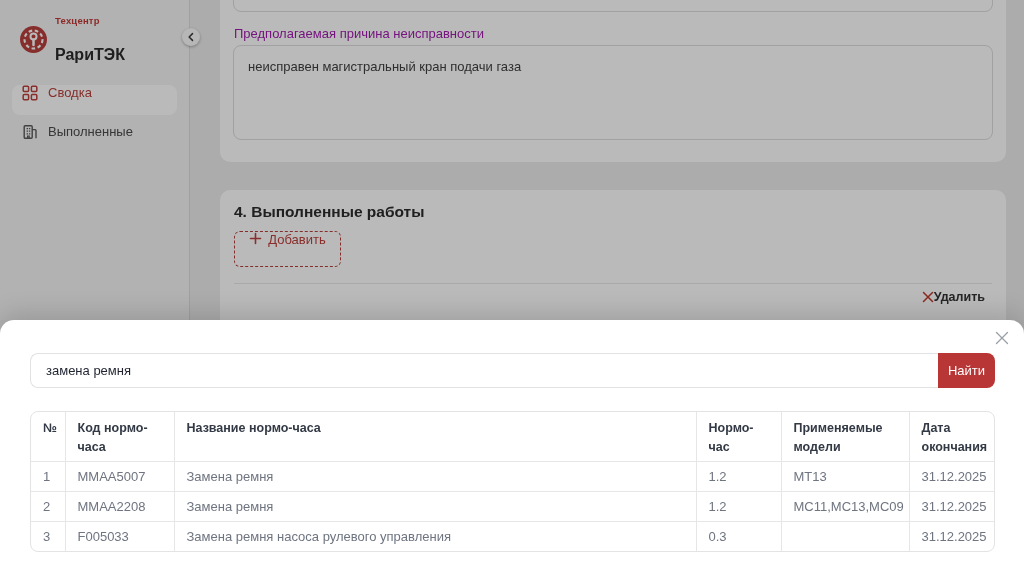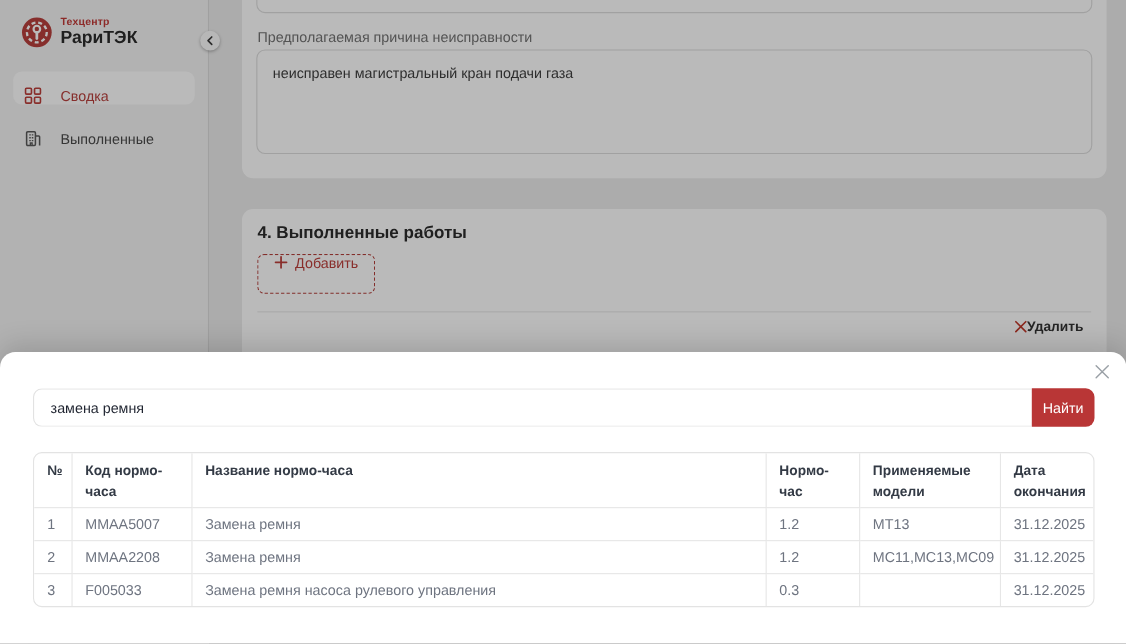--- a/index.html
+++ b/index.html
@@ -5,38 +5,38 @@
   * { margin:0; padding:0; box-sizing:border-box; }
   html,body { width:1024px; height:585px; }
   body {
     position:relative; overflow:hidden; background:#ececec;
     font-family:"Liberation Sans","DejaVu Sans",sans-serif;
   }
   
   .sidebar { position:absolute; left:0; top:0; bottom:0; width:190px;
     background:#f5f5f5; border-right:1px solid #dcdcdc; z-index:1; }
   .logo-row { display:flex; align-items:center; gap:7px; padding:15px 0 0 19px; }
-  .logo-text { display:flex; flex-direction:column; }
+  .logo-text { display:flex; flex-direction:column;gap:20px; }
   .logo-top { font-size:9.5px; font-weight:700; color:#c13a38; letter-spacing:.2px; }
   .logo-name { font-size:16px; font-weight:700; color:#2b2b2b; line-height:1.15; }
   .collapse-btn { position:absolute; left:182px; top:28px; width:18px; height:18px;
     border-radius:50%; background:#fbfbfb; box-shadow:0 1px 3px rgba(0,0,0,.3);
     display:flex; align-items:center; justify-content:center; z-index:6; cursor:pointer; }
   .menu { margin-top:21px; padding:0 12px; }
-  .menu-item { display:flex; align-items:flex-end; gap:17px; height:30px; padding:0 10px;
+  .menu-item { display:flex; align-items:flex-start; gap:10px; height:30px; padding:0 10px;
     border-radius:8px; font-size:13px; color:#4a4a4a; margin-bottom:9px; cursor:pointer; }
   .menu-item.active { background:#ffffff; color:#b8403d; font-weight:500; }
   .menu-item .mi-icon { display:flex; align-items:center; }
   
   .main { position:absolute; left:190px; right:0; top:0; bottom:0; z-index:1; }
   .card { position:absolute; background:#ffffff; border-radius:10px; }
   .card1 { left:30px; width:786px; top:-58px; height:220px; }
   .partial-input { position:absolute; left:13px; right:13px; top:-28px; height:98px;
     border:1px solid #dddddd; border-radius:8px; }
-  .cause-label { position:absolute; left:14px; top:84px; font-size:13px; color:#737373; }
+  .cause-label { position:absolute; left:14px; top:84px; font-size:13px; color:#a21caf; }
   .cause-box { position:absolute; left:13px; right:13px; top:103px; height:95px;
     border:1px solid #dddddd; border-radius:8px; font-size:13px; color:#404040;
     padding:12px 14px; line-height:1.4; }
   .card2 { left:30px; width:786px; top:190px; height:215px; }
   .sec-title { position:absolute; left:14px; top:13px; font-size:15.5px; font-weight:700; color:#2c2c2c; }
   .add-btn { position:absolute; left:14px; top:41px; width:107px; height:36px;
     border:1.5px dashed #b4403c; border-radius:6px; background:transparent; cursor:pointer;
     color:#bc403c; display:flex; align-items:flex-start; justify-content:center; gap:6px;
     font-size:13px; font-family:inherit; }
   .divider { position:absolute; left:14px; right:14px; top:93px; height:1px; background:#e8e8e8; }

